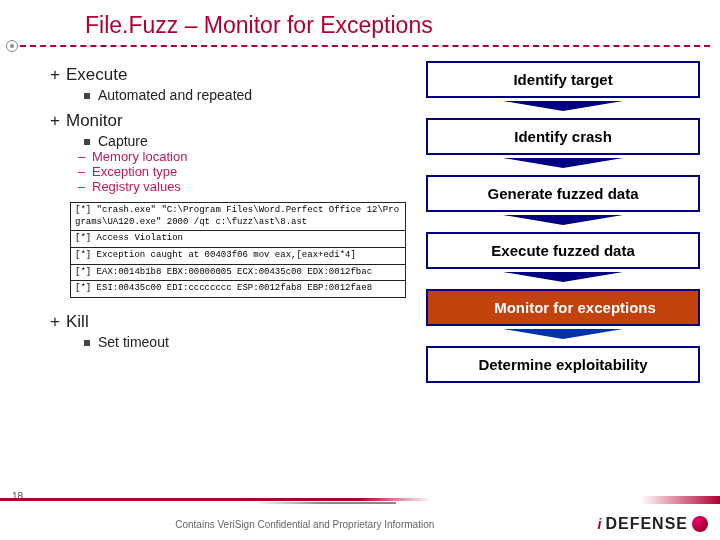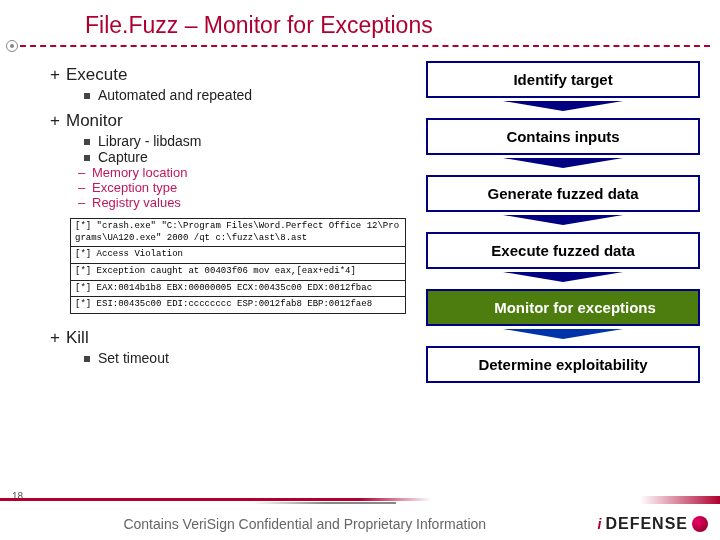--- a/index.html
+++ b/index.html
@@ -15,30 +15,30 @@
   .plus-item { font-size: 17px; color: #222; margin: 8px 0 2px 0; font-weight: normal; }
   .plus { display:inline-block; width: 16px; }
   .sub1 { font-size: 14px; color: #222; margin-left: 34px; }
   .sq { display:inline-block; width:6px;height:6px;background:#444; margin-right:8px; vertical-align:middle;}
   .sub2 { font-size: 13px; color: #be185d; margin-left: 28px; }
   .dash { display:inline-block; width:8px; margin-right:6px; }
   .codebox { border: 1px solid #222; margin: 8px 0 0 20px; font-family: "Courier New", monospace; font-size: 9px; line-height: 1.3; }
   .codebox div { border-bottom: 1px solid #222; padding: 2px 4px; word-break: break-all;}
   .codebox div:last-child { border-bottom: none; }
   .step-box { border: 2px solid #000080; background: #fff; padding: 8px 4px; text-align: center; font-size: 15px; font-weight: bold; position: relative; }
-  .step-box.hl { background: #4d7c0f; color: #fff; padding-left: 28px; }
+  .step-box.hl { background: #c2410c; color: #fff; padding-left: 28px; }
   .arrow-down { width:0;height:0;border-left:60px solid transparent;border-right:60px solid transparent;border-top:10px solid #000080; margin: -1px auto 2px auto; position:relative; z-index:1;}
   .arrow-down.hl { border-top-color:#0033aa; }
   .arrow-wrap { text-align:center; height: 12px; }
   .footer-divider { position:absolute; bottom: 36px; left: 0; right:0; height: 6px; }
   .footer-divider .grad { height: 3px; background: linear-gradient(to right, #b00030, #b00030 50%, rgba(176,0,48,0) 60%); }
   .footer-divider .grey { height: 2px; background: linear-gradient(to right, rgba(0,0,0,0) 35%, #888 45%, #888 55%, rgba(0,0,0,0) 55%); margin-top:1px;}
   .footer { position: absolute; bottom: 0; left:0; right:0; height: 32px; display:flex; align-items:center; justify-content:space-between; padding: 0 12px; }
   .page-num { font-size: 10px; color: #555; position:absolute; left: 12px; bottom: 38px;}
-  .confidential { font-size: 14px; color: #666; margin: 0 auto; }
+  .confidential { font-size: 10px; color: #666; margin: 0 auto; }
   .logo-box { display:flex; align-items:center; gap:4px; }
   .logo-txt { font-family: Arial; font-weight: bold; letter-spacing: 1px; font-size: 16px; color:#222;}
   .logo-i { color:#b00030; font-style:italic; font-size:14px; font-weight:bold;}
   .logo-globe { width:16px;height:16px; border-radius:50%; background: radial-gradient(circle at 30% 30%, #e06, #800020); display:inline-block;}
   .right-grad { position:absolute; right:0; bottom:36px; width: 80px; height: 8px; background: linear-gradient(to right, rgba(176,0,48,0), #b00030);}
 </style>
 </head>
 <body>
 
 <div class="title-bar">
@@ -47,21 +47,20 @@
 <div class="dashed-line">
   <span class="bullet-icon"></span>
 </div>
 
 <div class="main">
   <div class="left">
     <div class="plus-item"><span class="plus">+</span><span>Execute</span></div>
     <div class="sub1"><span class="sq"></span><span>Automated and repeated</span></div>
 
     <div class="plus-item"><span class="plus">+</span><span>Monitor</span></div>
-    <div class="sub1"><span class="sq"></span><span>Library - libdasm</span></div>
     <div class="sub1"><span class="sq"></span><span>Capture</span></div>
     <div class="sub2"><span class="dash">–</span><span>Memory location</span></div>
     <div class="sub2"><span class="dash">–</span><span>Exception type</span></div>
     <div class="sub2"><span class="dash">–</span><span>Registry values</span></div>
 
     <div class="codebox">
       <div>[*] "crash.exe" "C:\Program Files\Word.Perfect Office 12\Programs\UA120.exe" 2000 /qt c:\fuzz\ast\8.ast</div>
       <div>[*] Access Violation</div>
       <div>[*] Exception caught at 00403f06 mov eax,[eax+edi*4]</div>
       <div>[*] EAX:0014b1b8 EBX:00000005 ECX:00435c00 EDX:0012fbac</div>
@@ -70,21 +69,21 @@
 
     <div class="plus-item" style="margin-top:14px"><span class="plus">+</span><span>Kill</span></div>
     <div class="sub1"><span class="sq"></span><span>Set timeout</span></div>
   </div>
 
   <div class="right">
     <div class="step-box">Identify target</div>
     <div class="arrow-wrap">
         <div class="arrow-down"></div>
       </div>
-    <div class="step-box">Contains inputs</div>
+    <div class="step-box">Identify crash</div>
     <div class="arrow-wrap">
         <div class="arrow-down"></div>
       </div>
     <div class="step-box">Generate fuzzed data</div>
     <div class="arrow-wrap">
         <div class="arrow-down"></div>
       </div>
     <div class="step-box">Execute fuzzed data</div>
     <div class="arrow-wrap">
         <div class="arrow-down"></div>

